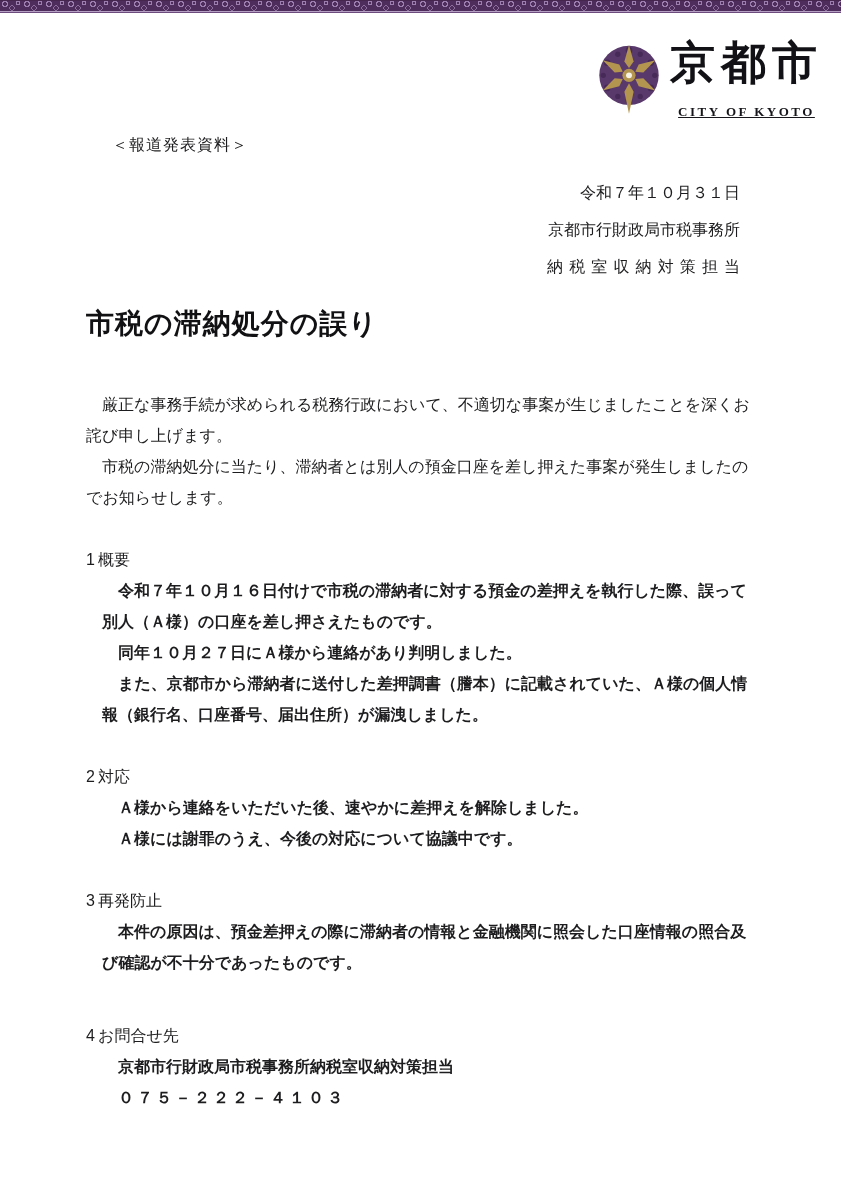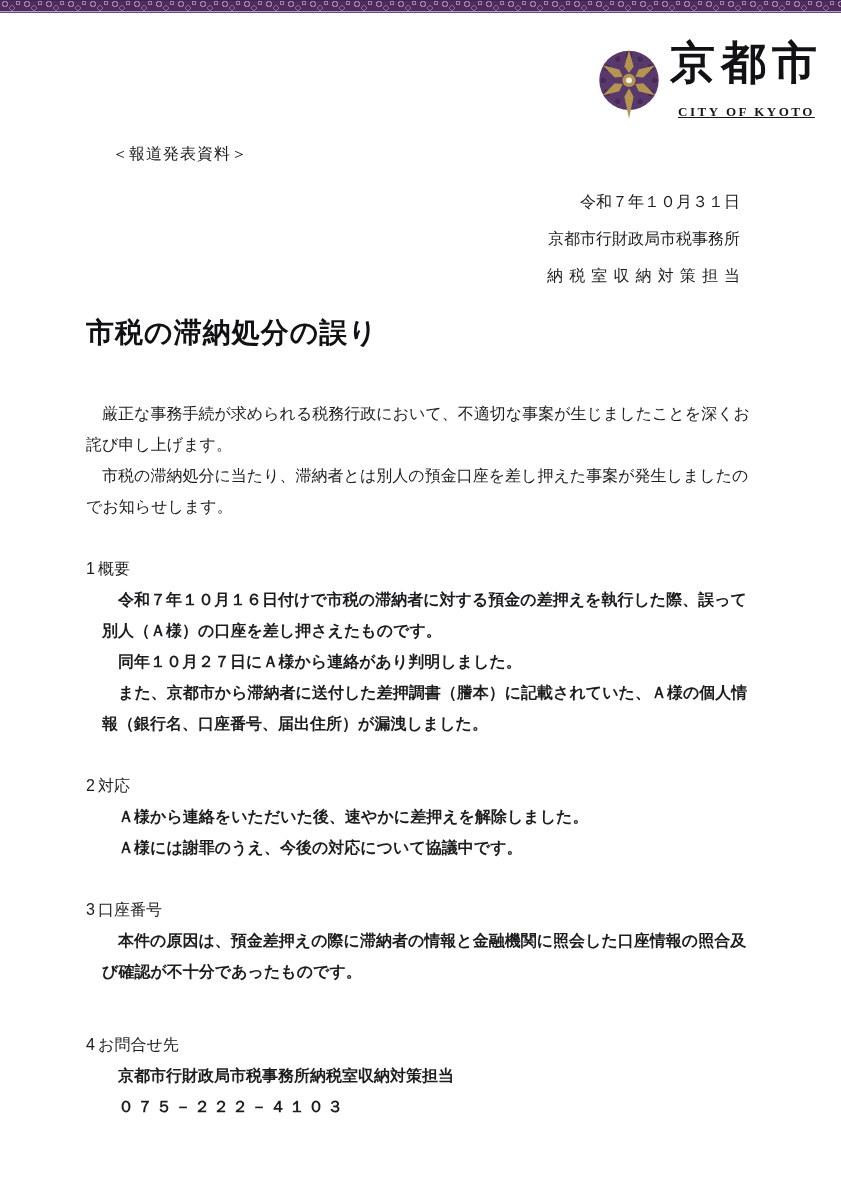--- a/index.html
+++ b/index.html
@@ -29,21 +29,21 @@
       linear-gradient(to bottom, #46254f 0 1px, transparent 1px 11px, #b59fc2 11px 12px, #6d4a7d 12px);
     background-size: 22px 13px, 22px 13px, 22px 13px, 100% 13px;
   }
 
   
   .logo-row {
     position: absolute;
     top: 37px;
     left: 596px;
     display: flex;
-    align-items: flex-end;
+    align-items: center;
   }
   .emblem { width: 66px; height: 74px; display: block; }
   .logo-text { margin-left: 8px; margin-top: 2px; }
   .logo-kanji {
     font-family: "Liberation Serif", "DejaVu Serif", serif;
     font-size: 45px;
     font-weight: 600;
     letter-spacing: 6px;
     color: #121216;
     line-height: 1.1;
@@ -57,21 +57,21 @@
     color: #17171b;
     text-align: center;
     margin-top: 15px;
     white-space: nowrap;
     text-decoration: underline;
   }
 
   
   .content {
     position: absolute;
-    top: 138px;
+    top: 129px;
     left: 86px;
     width: 669px;
     font-size: 16px;
     line-height: 31px;
   }
 
   .doc-type {
     margin-left: 26px;
     margin-bottom: 14px;
     letter-spacing: 1px;
@@ -185,21 +185,21 @@
         <span class="section-num">2</span><span class="section-name">対応</span>
       </div>
       <div class="section-body">
         <p>Ａ様から連絡をいただいた後、速やかに差押えを解除しました。</p>
         <p>Ａ様には謝罪のうえ、今後の対応について協議中です。</p>
       </div>
     </section>
 
     <section class="section">
       <div class="section-heading">
-        <span class="section-num">3</span><span class="section-name">口座番号</span>
+        <span class="section-num">3</span><span class="section-name">再発防止</span>
       </div>
       <div class="section-body">
         <p>本件の原因は、預金差押えの際に滞納者の情報と金融機関に照会した口座情報の照合及び確認が不十分であったものです。</p>
       </div>
     </section>
 
     <section class="section" style="margin-top:42px;">
       <div class="section-heading">
         <span class="section-num">4</span><span class="section-name">お問合せ先</span>
       </div>

